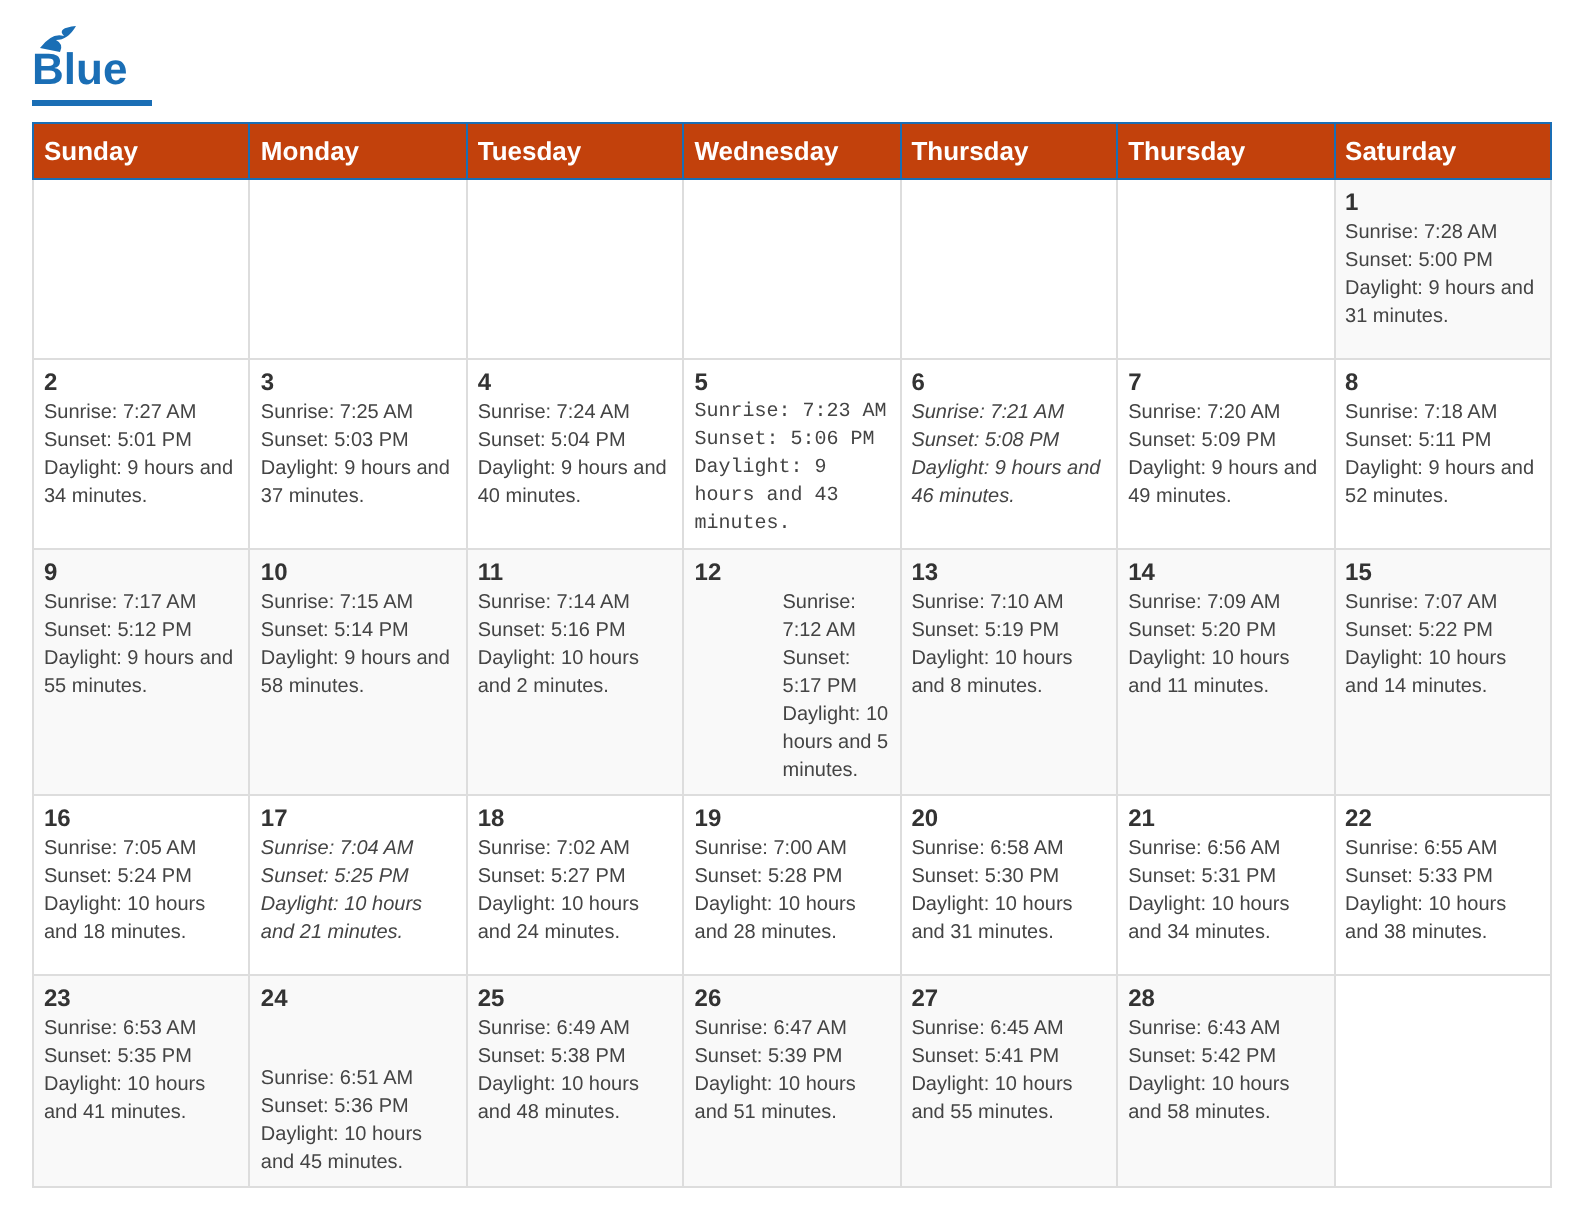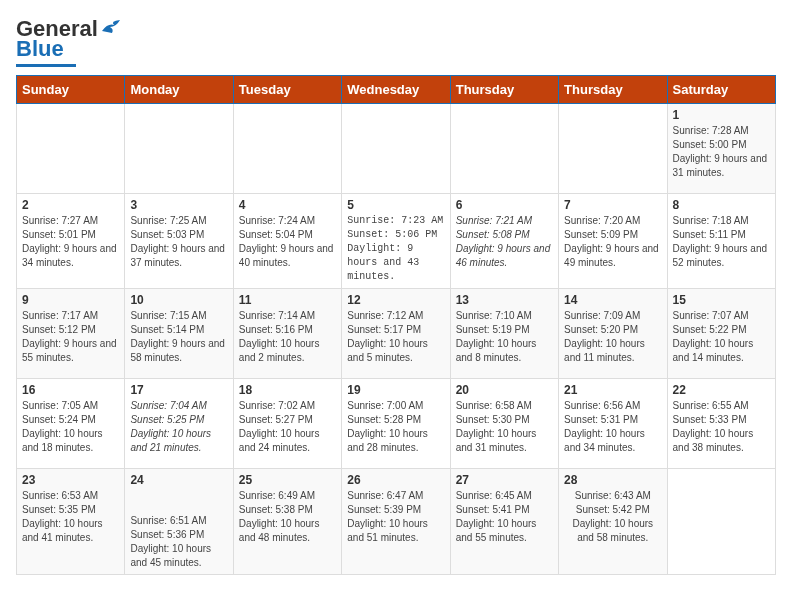--- a/index.html
+++ b/index.html
@@ -81,21 +81,20 @@
     .empty-cell {
       background: #fff !important;
     }
   </style>
 </head>
 <body>
 
 <div class="header">
   <div class="logo">
     <div style="display:flex; align-items:center;">
-      <span style="font-size:22px; font-weight:bold; color:#333;">General</span>
       <svg width="22" height="16" viewBox="0 0 22 16" style="margin-left:2px; margin-top:-4px;">
         <path d="M2,12 Q8,4 14,6 Q10,2 20,1 Q16,8 10,8 Q14,10 12,14 Z" fill="#1a6eb5"></path>
       </svg>
     </div>
     <div style="font-size:22px; font-weight:bold; color:#1a6eb5; margin-top:-6px;">Blue</div>
     <div class="logo-line"></div>
   </div>
   <div class="title-block">
     <div class="month-title"></div>
     <div class="location"></div>
@@ -187,21 +186,21 @@
 Daylight: 9 hours and 58 minutes.</div>
         </td>
         <td>
           <span class="day-num">11</span>
           <div class="day-info" style="white-space: pre-line;">Sunrise: 7:14 AM
 Sunset: 5:16 PM
 Daylight: 10 hours and 2 minutes.</div>
         </td>
         <td>
           <span class="day-num">12</span>
-          <div class="day-info" style="white-space: pre-line;">Sunrise: 7:12 AM
+          <div class="day-info" style="white-space: pre-line; margin-left: 44px;">Sunrise: 7:12 AM
 Sunset: 5:17 PM
 Daylight: 10 hours and 5 minutes.</div>
         </td>
         <td>
           <span class="day-num">13</span>
           <div class="day-info" style="white-space: pre-line;">Sunrise: 7:10 AM
 Sunset: 5:19 PM
 Daylight: 10 hours and 8 minutes.</div>
         </td>
         <td>
@@ -287,20 +286,20 @@
 Daylight: 10 hours and 51 minutes.</div>
         </td>
         <td>
           <span class="day-num">27</span>
           <div class="day-info" style="white-space: pre-line;">Sunrise: 6:45 AM
 Sunset: 5:41 PM
 Daylight: 10 hours and 55 minutes.</div>
         </td>
         <td>
           <span class="day-num">28</span>
-          <div class="day-info" style="white-space: pre-line; text-align: center;">Sunrise: 6:43 AM
+          <div class="day-info" style="white-space: pre-line;">Sunrise: 6:43 AM
 Sunset: 5:42 PM
 Daylight: 10 hours and 58 minutes.</div>
         </td>
         <td class="empty-cell"></td>
       </tr>
     </tbody>
 </table>
 
 </body></html>

